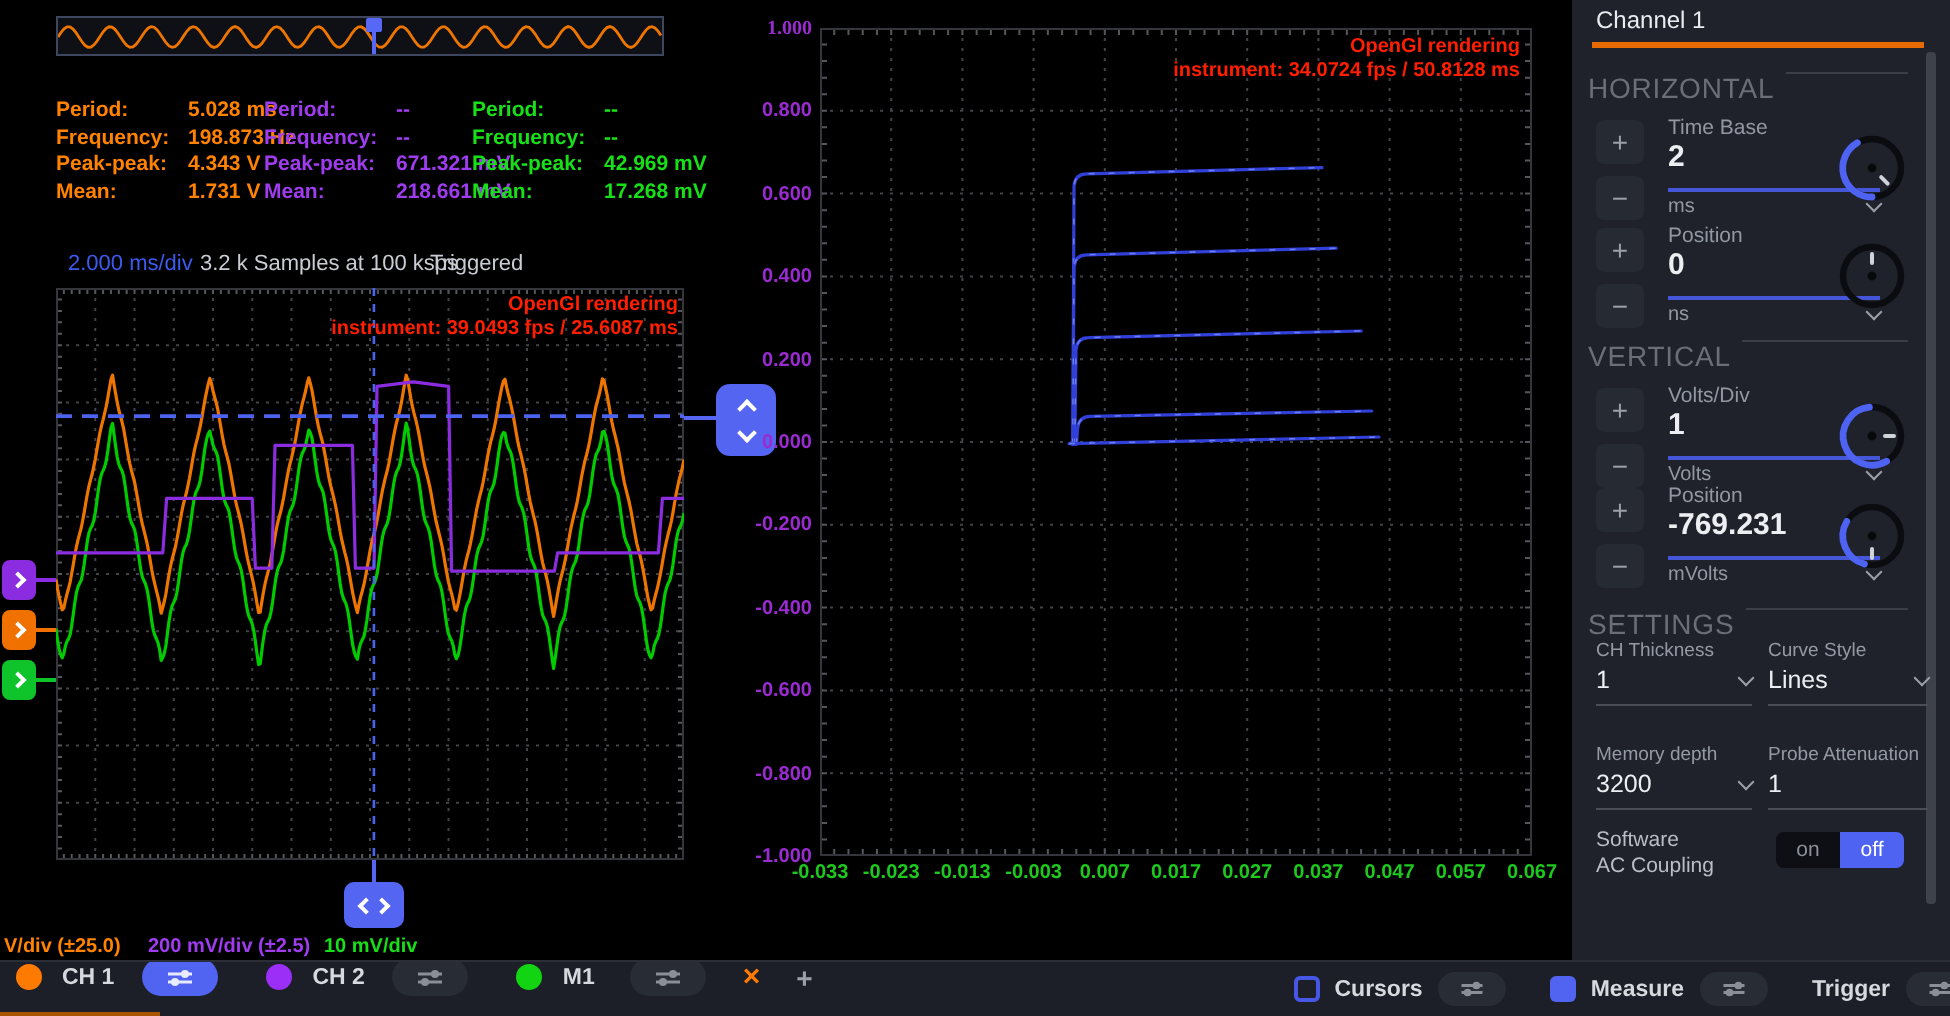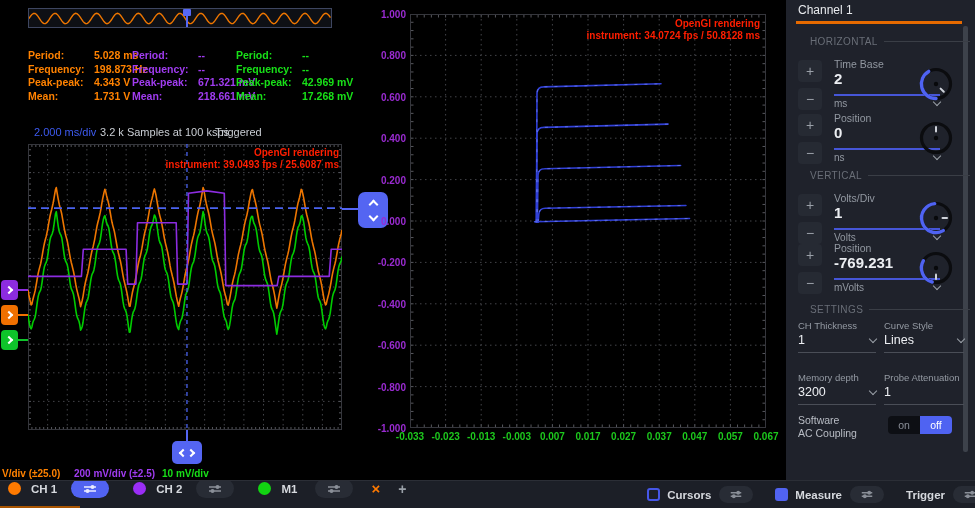--- a/index.html
+++ b/index.html
@@ -50,22 +50,22 @@
 
   
   .ytick{position:absolute;left:360px;width:46px;text-align:right;font-size:10px;font-weight:bold;color:#9a2bd1;}
   .xtick{position:absolute;top:431px;width:44px;text-align:center;font-size:10px;font-weight:bold;color:#1dc91d;}
 
   
   #sidebar{position:absolute;left:786px;top:0;width:212px;height:480px;background:#1f222b;text-decoration:underline;}
   #sb-title{position:absolute;left:12px;top:3px;font-size:12px;color:#e9ebee;}
   #sb-rule{position:absolute;left:10px;top:21px;width:166px;height:3px;background:#e66a00;}
   #sb-scroll{position:absolute;left:177px;top:26px;width:5px;height:426px;background:#3d424b;border-radius:2px;}
-  .sb-sec{position:absolute;left:24px;width:160px;display:flex;align-items:center;gap:6px;
-    font-size:10px;color:#696e77;letter-spacing:.4px;}
+  .sb-sec{position:absolute;left:8px;width:160px;display:flex;align-items:flex-start;gap:6px;
+    font-size:14px;color:#696e77;letter-spacing:.4px;}
   .sb-sec i{flex:1;height:1px;background:#3a3e46;}
   .ctl{position:absolute;left:12px;width:168px;height:54px;}
   .step{position:absolute;left:0;width:24px;height:22px;background:#262a33;border:none;border-radius:4px;
     color:#9aa0a8;font-size:14px;line-height:20px;text-align:center;padding:0;}
   .ctl-label{position:absolute;left:36px;top:0;font-size:10.5px;color:#9298a1;}
   .ctl-value{position:absolute;left:36px;top:12px;font-size:15px;font-weight:bold;color:#eceef2;}
   .ctl-underline{position:absolute;left:36px;top:36px;width:106px;height:2px;background:#4656d8;}
   .ctl-unit{position:absolute;left:36px;top:40px;width:106px;display:flex;justify-content:space-between;align-items:center;
     font-size:10px;color:#9298a1;}
   .chev-dd{width:6px;height:6px;border-right:1.5px solid #9aa0a8;border-bottom:1.5px solid #9aa0a8;transform:rotate(45deg);margin-top:-3px;}
@@ -403,21 +403,21 @@
         <svg width="14" height="9" viewBox="0 0 16 10">
           <path d="M2 3h12M2 7h12" stroke="currentColor" stroke-width="1.6"></path>
           <circle cx="10.5" cy="3" r="2.2" fill="currentColor"></circle>
             <circle cx="5.5" cy="7" r="2.2" fill="currentColor"></circle>
           </svg>
         </span>
     </div>
     <div id="bb-activeline"></div>
   </div>
 
-<span class="ytick" style="top: 9px;">1.000</span>
+<span class="ytick" style="top: 9px; font-family: Liberation Serif, serif;">1.000</span>
     <span class="ytick" style="top: 50.4px;">0.800</span>
     <span class="ytick" style="top: 91.8px;">0.600</span>
     <span class="ytick" style="top: 133.2px;">0.400</span>
     <span class="ytick" style="top: 174.6px;">0.200</span>
     <span class="ytick" style="top: 216px;">0.000</span>
     <span class="ytick" style="top: 257.4px;">-0.200</span>
     <span class="ytick" style="top: 298.8px;">-0.400</span>
     <span class="ytick" style="top: 340.2px;">-0.600</span>
     <span class="ytick" style="top: 382px;">-0.800</span>
     <span class="ytick" style="top: 423px;">-1.000</span>

